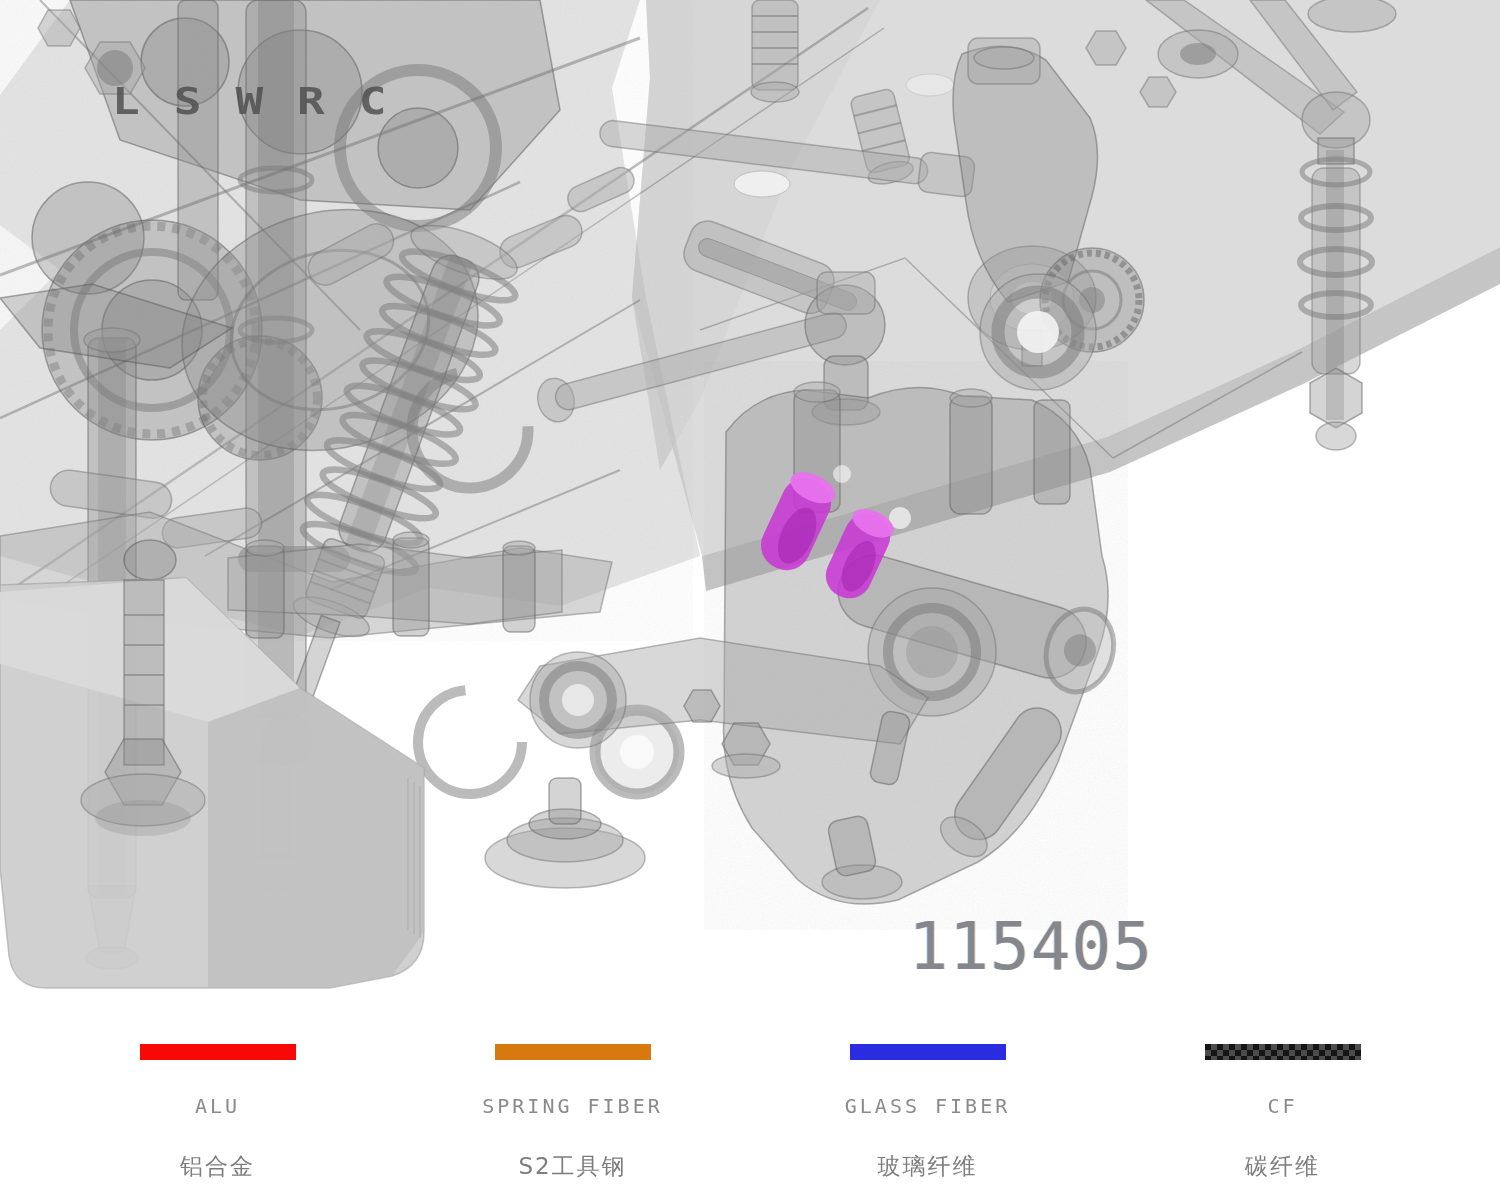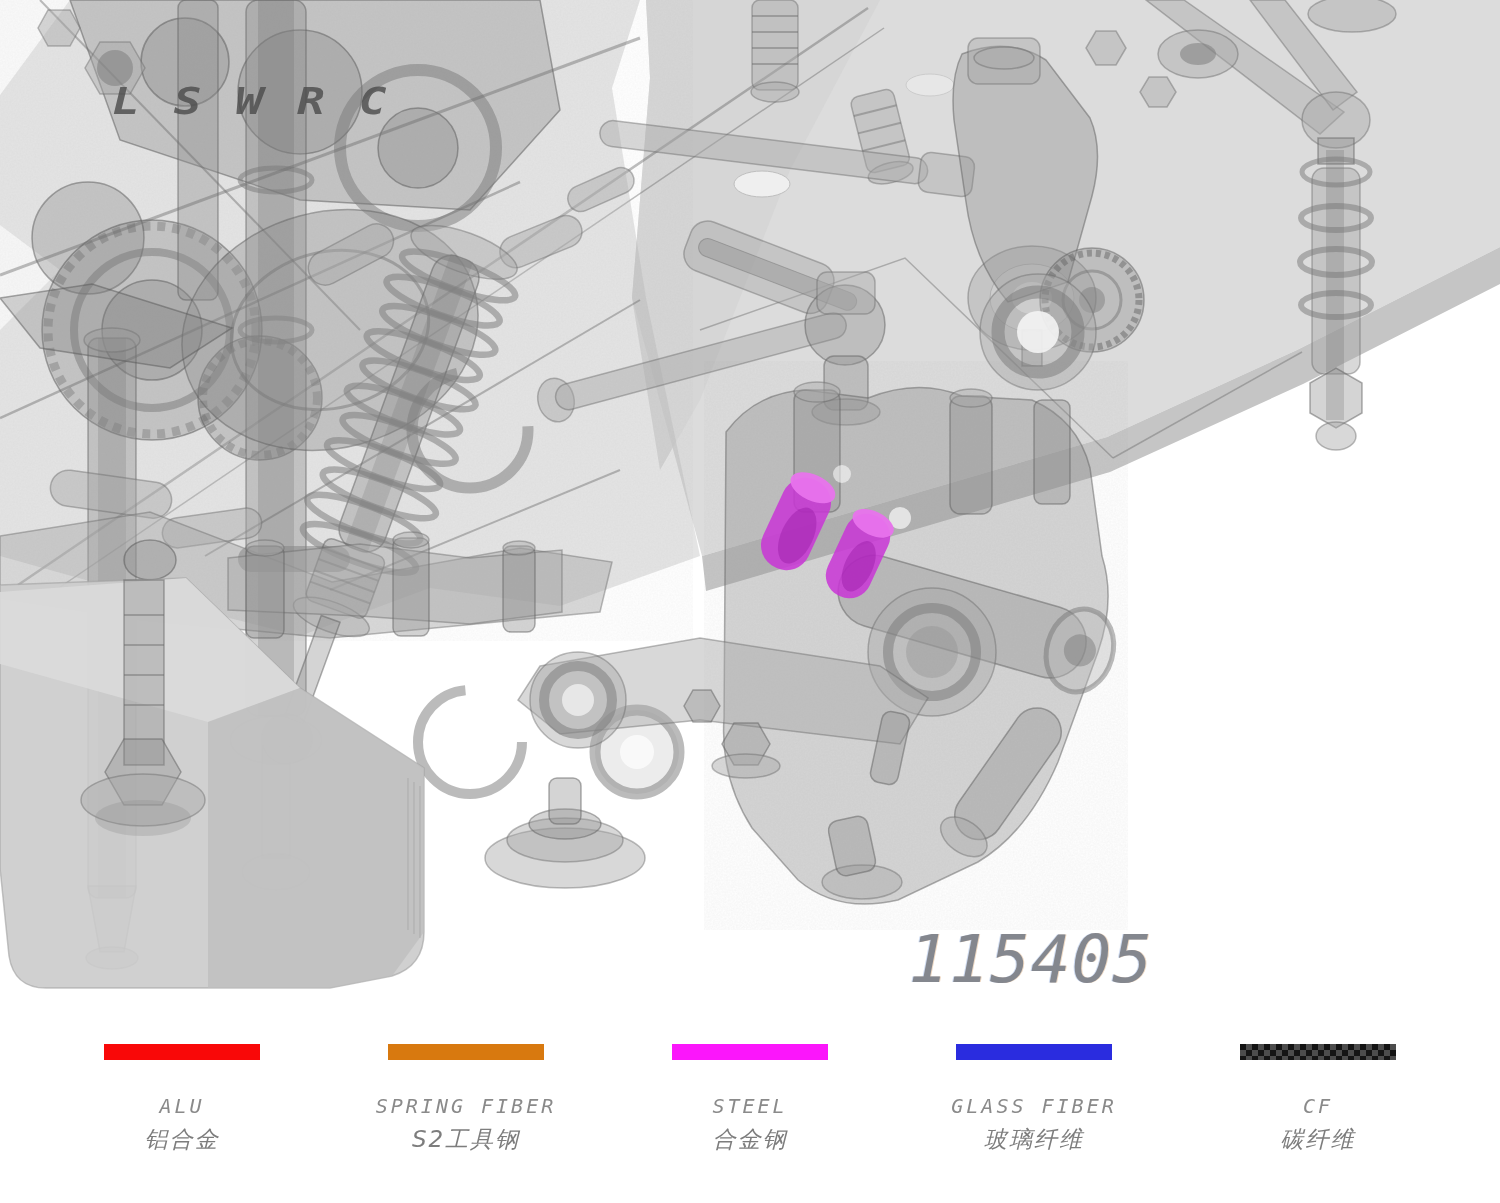--- a/index.html
+++ b/index.html
@@ -1,17 +1,17 @@
 <!DOCTYPE html>
 <html><head>
 <meta charset="utf-8">
 <style>
   html,body{margin:0;padding:0;background:#fff;}
   body{width:1500px;height:1203px;overflow:hidden;font-family:"DejaVu Sans","Liberation Sans",sans-serif;}
-  .stage{position:absolute;left:0;top:0;width:1248px;height:1203px;background:#fff;font-style:italic;}
+  .stage{position:absolute;left:0;top:0;width:1248px;height:1203px;background:#fff;}
   .render-wrap{position:absolute;left:0;top:0;width:1500px;height:1030px;}
   svg{display:block}
 
   
   .m1{fill:#8f8f8f;fill-opacity:.38;stroke:#5f5f5f;stroke-opacity:.5;stroke-width:1.5;}
   .m2{fill:#a9a9a9;fill-opacity:.45;stroke:#6a6a6a;stroke-opacity:.45;stroke-width:1.5;}
   .m3{fill:#7a7a7a;fill-opacity:.30;stroke:#555;stroke-opacity:.5;stroke-width:1.5;}
   .ln{stroke:#6d6d6d;stroke-opacity:.45;fill:none;}
   .ring{fill:none;stroke:#777;stroke-opacity:.5;}
   .coil{fill:none;stroke:#808080;stroke-opacity:.55;stroke-width:6.5;}
@@ -21,32 +21,31 @@
     position:absolute;left:112px;top:80px;color:#4b4b4b;opacity:.8;
     font-family:"DejaVu Sans Mono","Liberation Mono",monospace;font-weight:bold;
     font-size:46px;letter-spacing:34px;transform:scaleY(.8);transform-origin:left top;
     white-space:nowrap;
   }
   .part-number{
     position:absolute;right:95px;top:908px;color:#84878e;
     font-family:"DejaVu Sans Mono","Liberation Mono",monospace;
     font-size:66px;letter-spacing:1px;white-space:nowrap;
     text-shadow:1px 0 0 rgba(200,130,60,.30), -1px 0 0 rgba(100,140,210,.30);
-    margin-top:13px;
   }
 
   .legend{position:absolute;left:53px;top:1038px;width:1394px;display:flex;gap:26px;}
   .legend-item{flex:1;text-align:center;}
   .swatch{width:156px;height:16px;margin:6px auto 0 auto;}
   .label-en{
     margin-top:34px;color:#8a8a8a;font-family:"DejaVu Sans Mono","Liberation Mono",monospace;
     font-size:20px;letter-spacing:3px;white-space:nowrap;
   }
   .label-zh{
-    margin-top:6px;color:#7d7d7d;font-size:23px;letter-spacing:2px;white-space:nowrap;
+    margin-top:33px;color:#7d7d7d;font-size:23px;letter-spacing:2px;white-space:nowrap;
     font-family:"DejaVu Sans","Liberation Sans",sans-serif;
   }
 </style>
 </head>
 <body>
 
 <div class="stage">
 
   <div class="render-wrap">
   <svg width="1500" height="1030" viewBox="0 0 1500 1030">
@@ -322,25 +321,20 @@
       <div class="swatch" style="background:#f90808"></div>
       <div class="label-en">ALU</div>
       <div class="label-zh">铝合金</div>
     </div>
     <div class="legend-item">
       <div class="swatch" style="background:#d8790f"></div>
       <div class="label-en">SPRING FIBER</div>
       <div class="label-zh">S2工具钢</div>
     </div>
     <div class="legend-item">
-      <div class="swatch" style="background:#fb16fb"></div>
-      <div class="label-en">STEEL</div>
-      <div class="label-zh">合金钢</div>
-    </div>
-    <div class="legend-item">
       <div class="swatch" style="background:#2a2cdf"></div>
       <div class="label-en">GLASS FIBER</div>
       <div class="label-zh">玻璃纤维</div>
     </div>
     <div class="legend-item">
       <div class="swatch" style="background:repeating-conic-gradient(#4c4c4c 0% 25%, #141414 0% 50%);background-size:12px 12px;background-color:#141414"></div>
       <div class="label-en">CF</div>
       <div class="label-zh">碳纤维</div>
     </div>
   </div>

